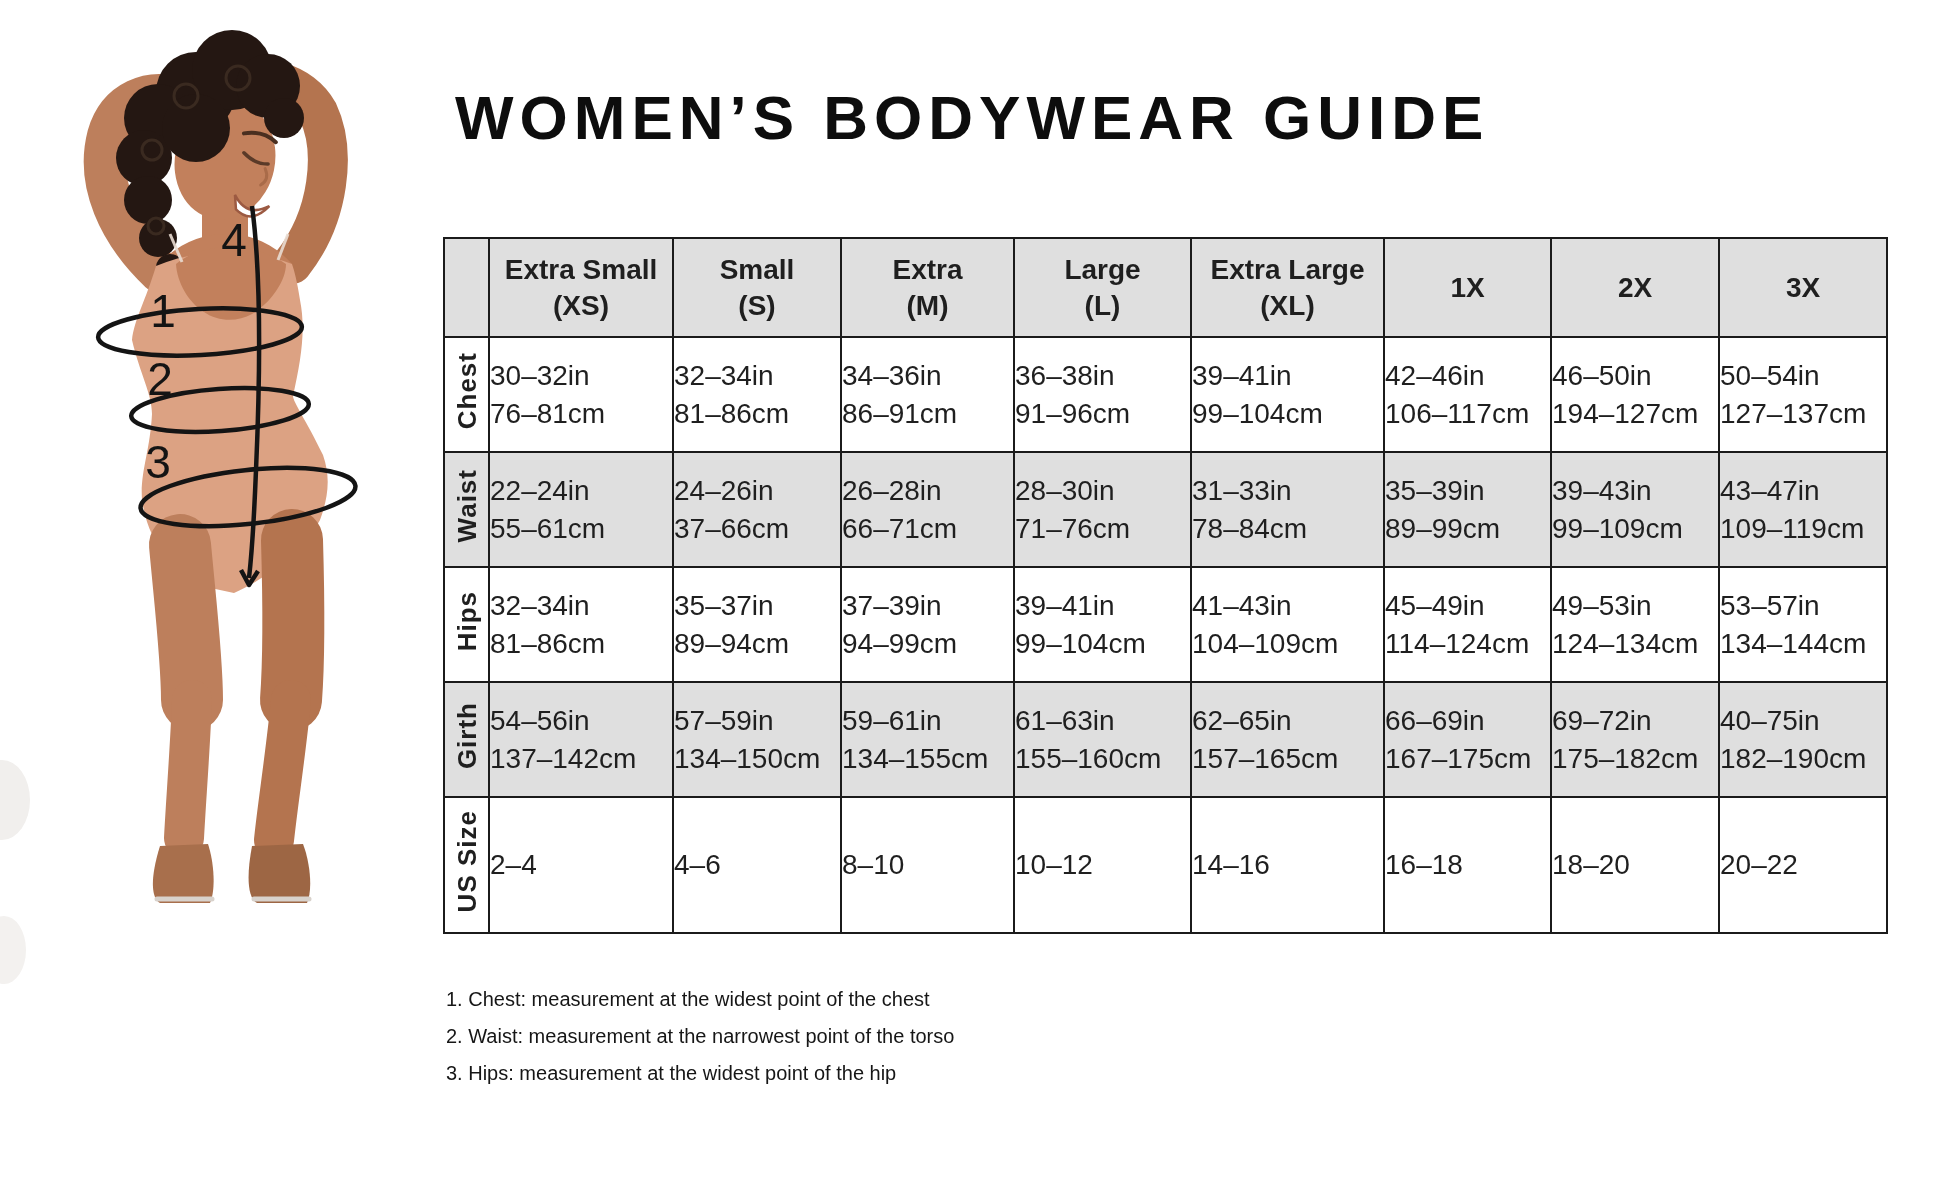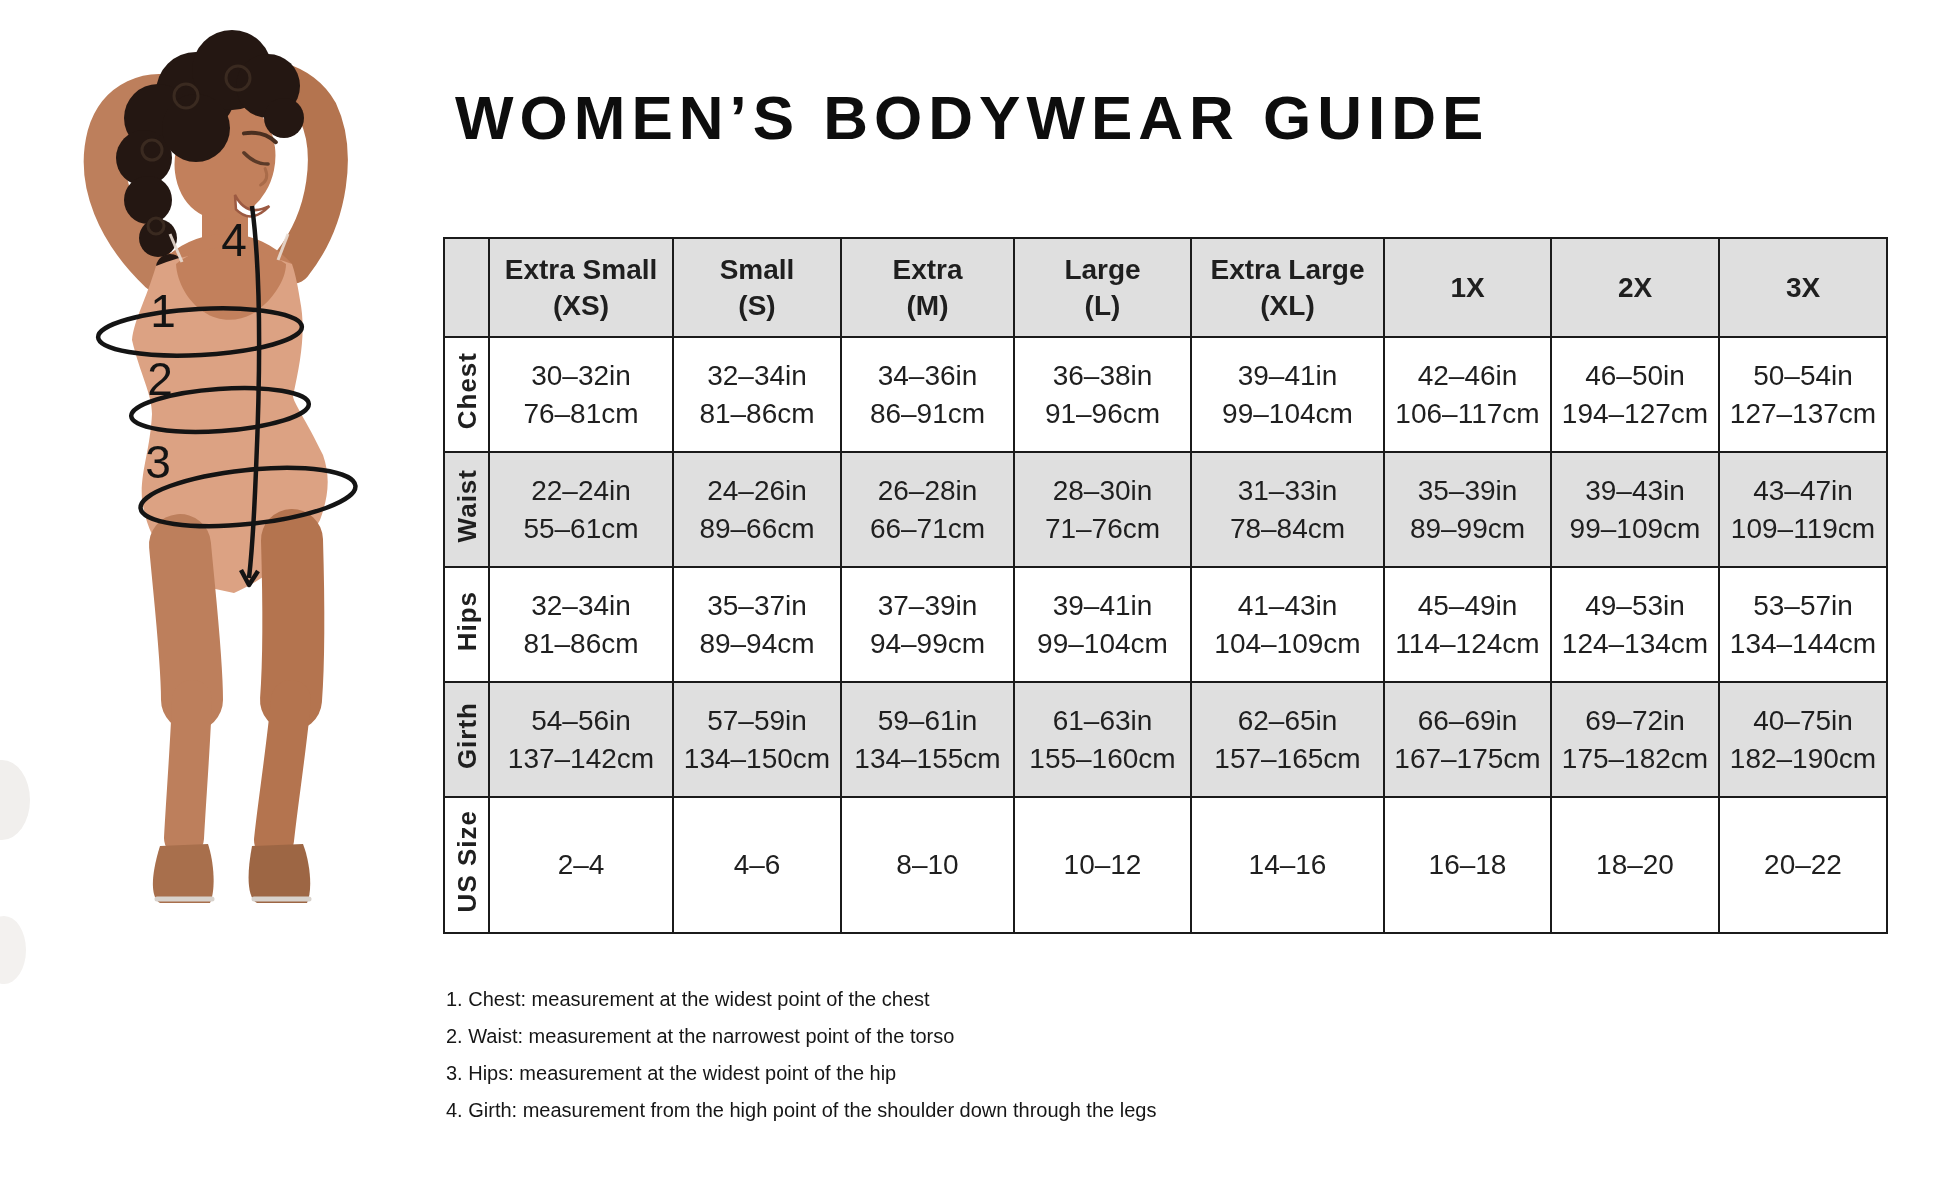--- a/index.html
+++ b/index.html
@@ -14,21 +14,21 @@
   .figure-wrap{position:absolute;left:0;top:0;width:442px;height:1184px;}
   .figure-wrap svg{display:block;}
   .page-title{
     position:absolute;left:455px;top:82px;
     font-size:62px;font-weight:700;letter-spacing:6px;
     color:#0d0d0d;white-space:nowrap;margin:0;text-align:right;
   }
   table.size-table{
     position:absolute;left:443px;top:237px;width:1443px;
     border-collapse:collapse;table-layout:fixed;
-    font-size:28px;color:#1f1f1f;text-align:center;
+    font-size:28px;color:#1f1f1f;
   }
   .size-table th,.size-table td{border:2px solid #1b1b1b;padding:0;vertical-align:middle;}
   .size-table thead tr{height:99px;}
   .size-table tbody tr{height:115px;}
   .size-table tbody tr:last-child{height:136px;}
   .size-table thead th{background:#dfdfdf;font-weight:700;font-size:28px;line-height:36px;}
   .size-table tbody tr:nth-child(even){background:#dfdfdf;}
   .size-table tbody tr:nth-child(odd){background:#ffffff;}
   .size-table td div{line-height:38px;}
   .size-table th.rowlab{width:45px;}
@@ -227,21 +227,21 @@
           </td>
         </tr>
         <tr>
           <th class="rowlab"><span>Waist</span></th>
           <td>
             <div>22–24in</div>
             <div>55–61cm</div>
           </td>
           <td>
             <div>24–26in</div>
-            <div>89–66cm</div>
+            <div>37–66cm</div>
           </td>
           <td>
             <div>26–28in</div>
             <div>66–71cm</div>
           </td>
           <td>
             <div>28–30in</div>
             <div>71–76cm</div>
           </td>
           <td>
@@ -358,16 +358,15 @@
             <div>20–22</div>
           </td>
         </tr>
       </tbody>
     </table>
 
   <div class="notes">
     <div>1. Chest: measurement at the widest point of the chest</div>
     <div>2. Waist: measurement at the narrowest point of the torso</div>
     <div>3. Hips: measurement at the widest point of the hip</div>
-    <div>4. Girth: measurement from the high point of the shoulder down through the legs</div>
   </div>
 
 </div>
 
 </body></html>

